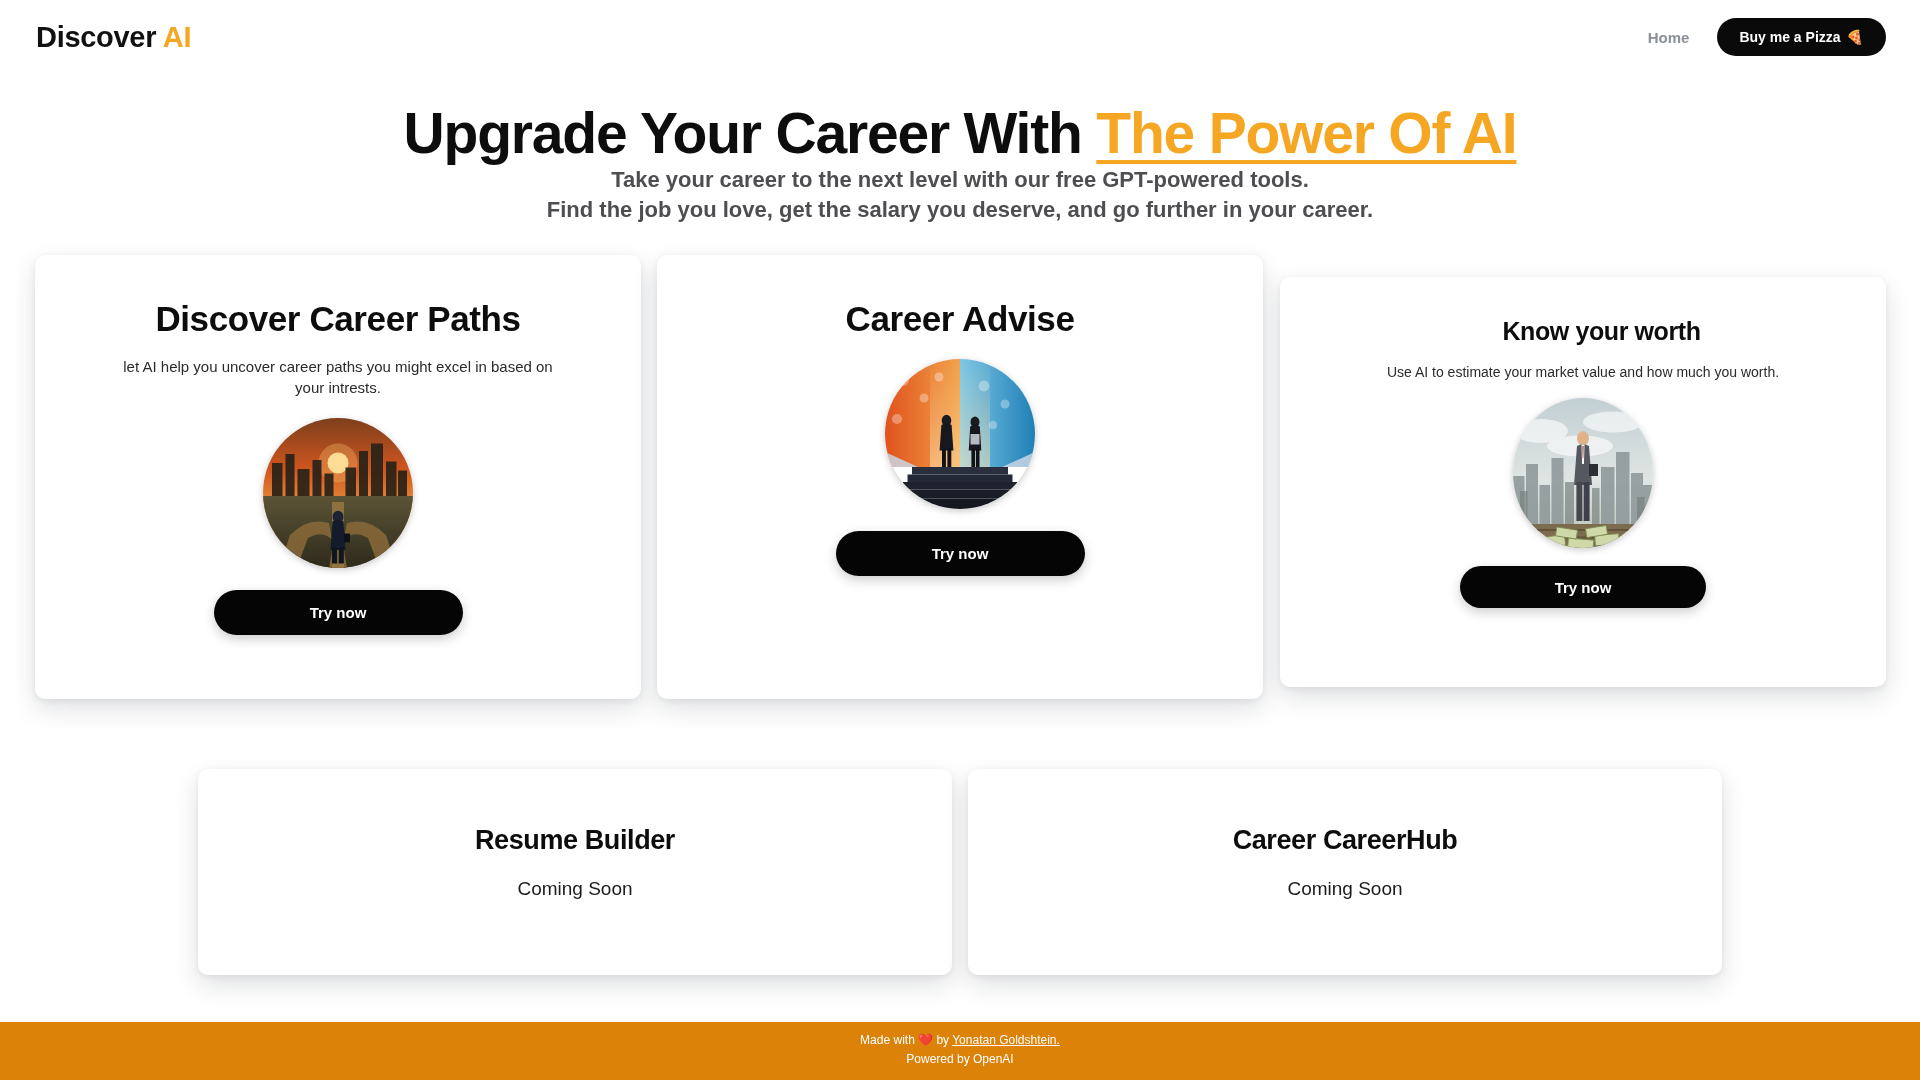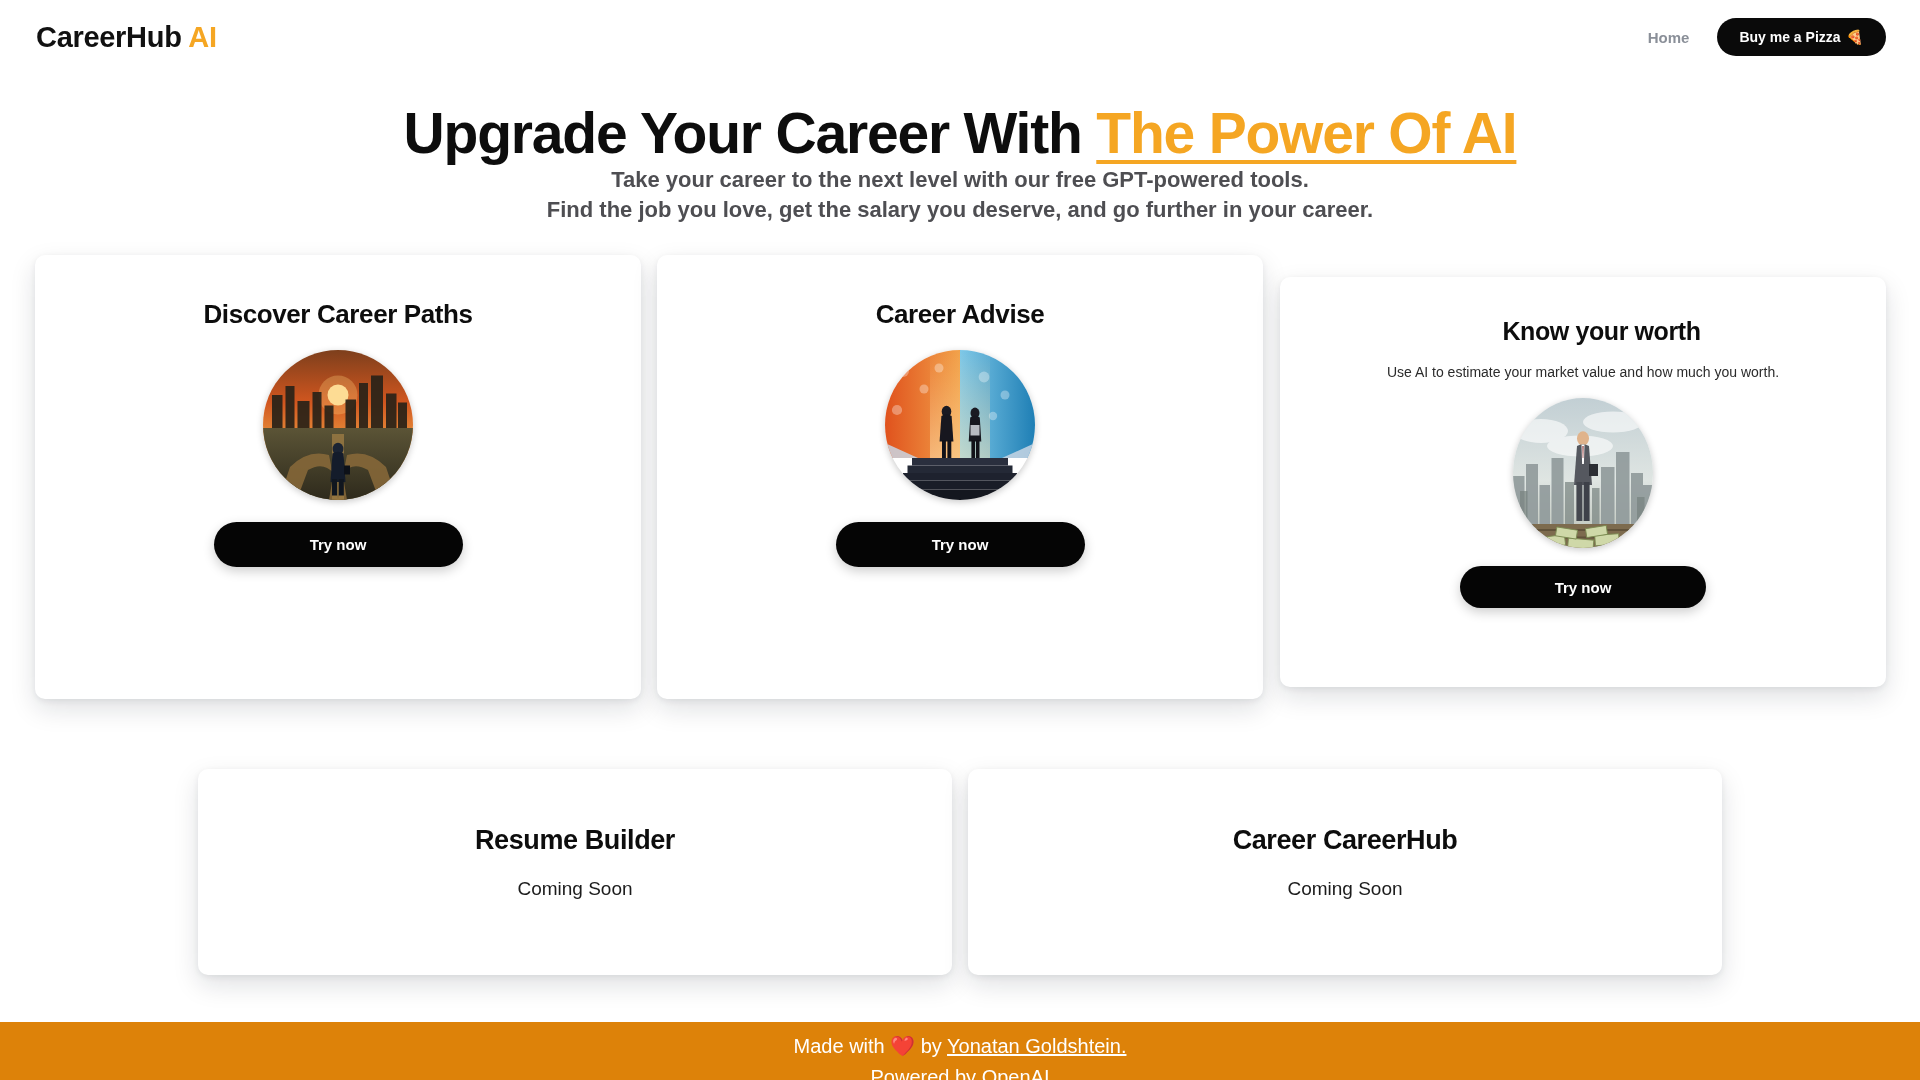--- a/index.html
+++ b/index.html
@@ -116,21 +116,21 @@
     flex-direction: column;
     align-items: center;
     overflow: hidden;
   }
 
   .card-1 { left: 35px;   top: 8px;  width: 606px; height: 444px; }
   .card-2 { left: 657px;  top: 8px;  width: 606px; height: 444px; }
   .card-3 { left: 1280px; top: 30px; width: 606px; height: 410px; }
 
   .card-title {
-    font-size: 26px;
+    font-size: 35px;
     font-weight: 700;
     letter-spacing: -0.4px;
     color: #0d0d0d;
     margin-top: 44px;
     text-align: center;
   }
   .card-3 .card-title { font-size: 25px; margin-top: 40px; margin-left: 37px; }
 
   .card-desc {
     margin-top: 17px;
@@ -218,36 +218,36 @@
     width: 100%;
     height: 58px;
     background: #DD8209;
     color: #ffffff;
     text-align: center;
     padding-top: 9px;
     overflow: hidden;
   }
 
   .footer-line {
-    font-size: 20px;
+    font-size: 12px;
     line-height: 1.55;
     color: #ffffff;
   }
   .footer-link {
     color: #ffffff;
     text-decoration: underline;
   }
   .footer-heart { color: #e8453c; }
 </style>
 </head>
 <body>
 
 <div class="navbar">
   <div class="brand">
-    <span>CareerHub</span>
+    <span>Discover</span>
     <span class="brand-ai">AI</span>
   </div>
   <div class="nav-right">
     <a class="nav-link" href="#">Home</a>
     <button class="pizza-btn">
       <span>Buy me a Pizza</span>
       <span>🍕</span>
     </button>
   </div>
 </div>
@@ -259,20 +259,21 @@
   <div class="hero-sub">
     <div>Take your career to the next level with our free GPT-powered tools.</div>
     <div>Find the job you love, get the salary you deserve, and go further in your career.</div>
   </div>
 </div>
 
 <div class="card-row">
 
   <div class="card card-1">
     <div class="card-title">Discover Career Paths</div>
+    <div class="card-desc">let AI help you uncover career paths you might excel in based on your intrests.</div>
     <div class="card-img">
       <svg viewBox="0 0 100 100" preserveAspectRatio="xMidYMid slice" aria-hidden="true">
         <defs>
           <linearGradient id="sky1" x1="0" y1="0" x2="0" y2="1">
             <stop offset="0%" stop-color="#7d3f1c"></stop>
             <stop offset="35%" stop-color="#d1561f"></stop>
             <stop offset="60%" stop-color="#e8913c"></stop>
             <stop offset="100%" stop-color="#6e5f3a"></stop>
           </linearGradient>
           <linearGradient id="grnd1" x1="0" y1="0" x2="0" y2="1">

